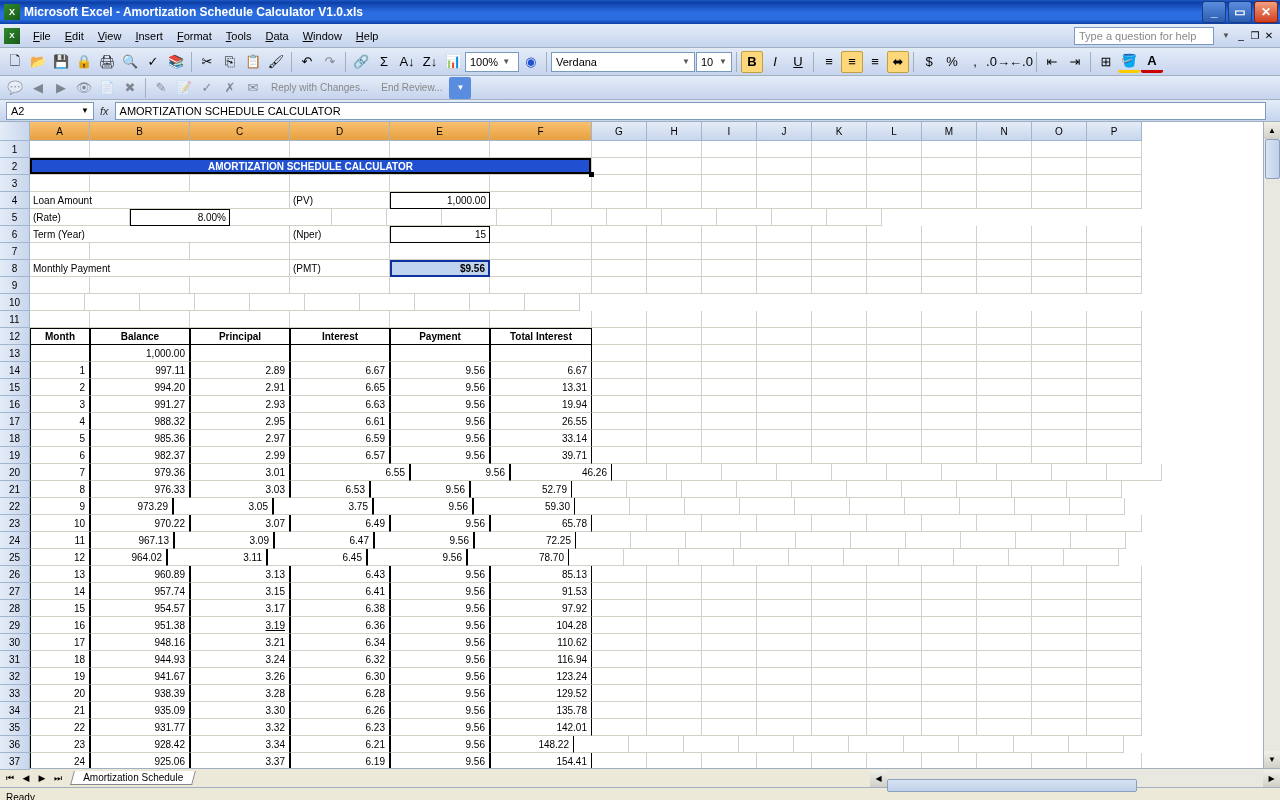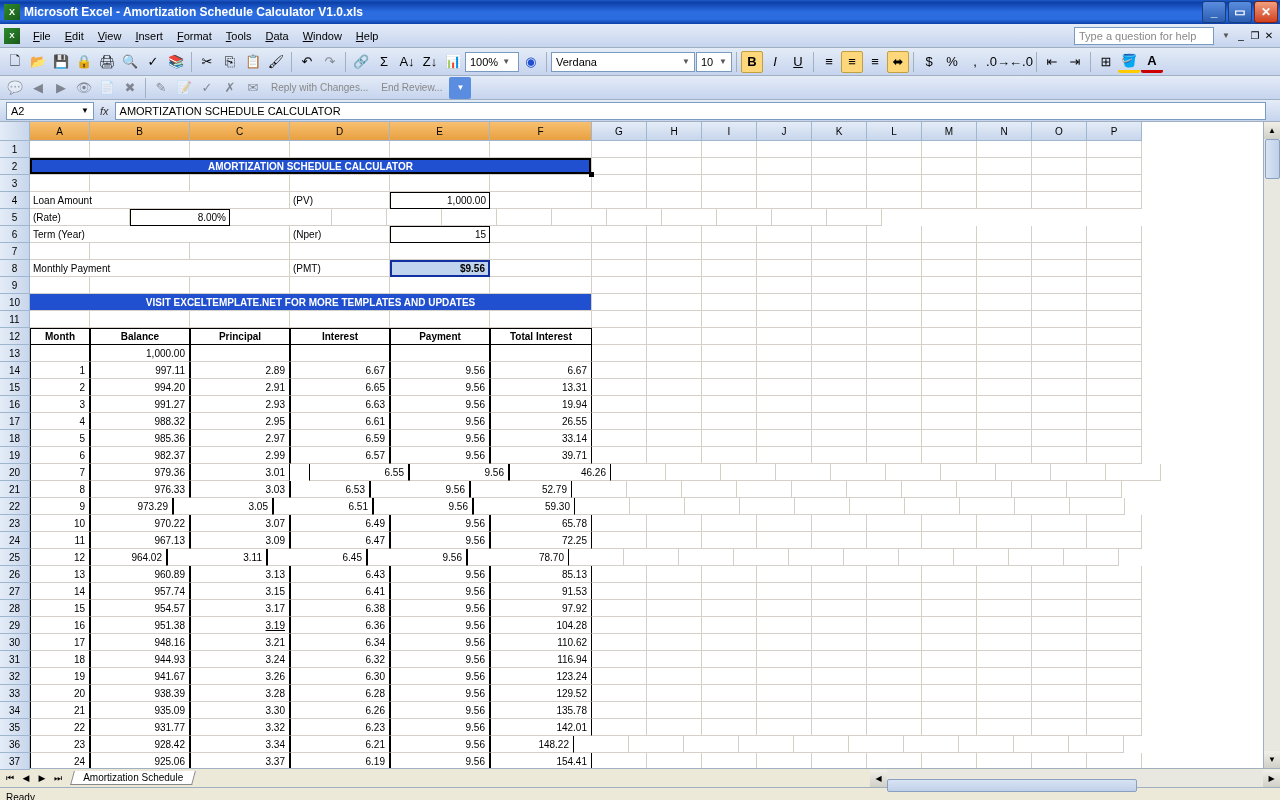--- a/index.html
+++ b/index.html
@@ -411,21 +411,20 @@
           <div class="cell " style="width: 55px;"></div>
           <div class="cell " style="width: 55px;"></div>
           <div class="cell " style="width: 55px;"></div>
           <div class="cell " style="width: 55px;"></div>
           <div class="cell " style="width: 55px;"></div>
           <div class="cell " style="width: 55px;"></div>
           <div class="cell " style="width: 55px;"></div>
           <div class="cell " style="width: 55px;"></div>
         </div>
         <div class="row">
-          <div class="cell banner-blue" style="width: 562px;">VISIT EXCELTEMPLATE.NET FOR MORE TEMPLATES AND UPDATES</div>
           <div class="cell " style="width: 55px;"></div>
           <div class="cell " style="width: 55px;"></div>
           <div class="cell " style="width: 55px;"></div>
           <div class="cell " style="width: 55px;"></div>
           <div class="cell " style="width: 55px;"></div>
           <div class="cell " style="width: 55px;"></div>
           <div class="cell " style="width: 55px;"></div>
           <div class="cell " style="width: 55px;"></div>
           <div class="cell " style="width: 55px;"></div>
           <div class="cell " style="width: 55px;"></div>
@@ -589,21 +588,21 @@
           <div class="cell " style="width: 55px;"></div>
           <div class="cell " style="width: 55px;"></div>
           <div class="cell " style="width: 55px;"></div>
           <div class="cell " style="width: 55px;"></div>
           <div class="cell " style="width: 55px;"></div>
         </div>
         <div class="row">
           <div class="cell tblcell first-col" style="width: 60px;">7</div>
           <div class="cell tblcell" style="width: 100px;">979.36</div>
           <div class="cell tblcell" style="width: 100px;">3.01</div>
-          <div class="cell tblcell" style="width: 100px; margin-left: 19px;">6.55</div>
+          <div class="cell tblcell" style="width: 120px;">6.55</div>
           <div class="cell tblcell" style="width: 100px;">9.56</div>
           <div class="cell tblcell" style="width: 102px;">46.26</div>
           <div class="cell " style="width: 55px;"></div>
           <div class="cell " style="width: 55px;"></div>
           <div class="cell " style="width: 55px;"></div>
           <div class="cell " style="width: 55px;"></div>
           <div class="cell " style="width: 55px;"></div>
           <div class="cell " style="width: 55px;"></div>
           <div class="cell " style="width: 55px;"></div>
           <div class="cell " style="width: 55px;"></div>
@@ -625,21 +624,21 @@
           <div class="cell " style="width: 55px;"></div>
           <div class="cell " style="width: 55px;"></div>
           <div class="cell " style="width: 55px;"></div>
           <div class="cell " style="width: 55px;"></div>
           <div class="cell " style="width: 55px;"></div>
         </div>
         <div class="row">
           <div class="cell tblcell first-col" style="width: 60px;">9</div>
           <div class="cell tblcell" style="width: 83px;">973.29</div>
           <div class="cell tblcell" style="width: 100px;">3.05</div>
-          <div class="cell tblcell" style="width: 100px;">6.51</div>
+          <div class="cell tblcell" style="width: 100px;">3.75</div>
           <div class="cell tblcell" style="width: 100px;">9.56</div>
           <div class="cell tblcell" style="width: 102px;">59.30</div>
           <div class="cell " style="width: 55px;"></div>
           <div class="cell " style="width: 55px;"></div>
           <div class="cell " style="width: 55px;"></div>
           <div class="cell " style="width: 55px;"></div>
           <div class="cell " style="width: 55px;"></div>
           <div class="cell " style="width: 55px;"></div>
           <div class="cell " style="width: 55px;"></div>
           <div class="cell " style="width: 55px;"></div>
@@ -659,21 +658,21 @@
           <div class="cell " style="width: 55px;"></div>
           <div class="cell " style="width: 55px;"></div>
           <div class="cell " style="width: 55px;"></div>
           <div class="cell " style="width: 55px;"></div>
           <div class="cell " style="width: 55px;"></div>
           <div class="cell " style="width: 55px;"></div>
           <div class="cell " style="width: 55px;"></div>
         </div>
         <div class="row">
           <div class="cell tblcell first-col" style="width: 60px;">11</div>
-          <div class="cell tblcell" style="width: 100px;">967.13</div>
+          <div class="cell tblcell" style="width: 84px;">967.13</div>
           <div class="cell tblcell" style="width: 100px;">3.09</div>
           <div class="cell tblcell" style="width: 100px;">6.47</div>
           <div class="cell tblcell" style="width: 100px;">9.56</div>
           <div class="cell tblcell" style="width: 102px;">72.25</div>
           <div class="cell " style="width: 55px;"></div>
           <div class="cell " style="width: 55px;"></div>
           <div class="cell " style="width: 55px;"></div>
           <div class="cell " style="width: 55px;"></div>
           <div class="cell " style="width: 55px;"></div>
           <div class="cell " style="width: 55px;"></div>

